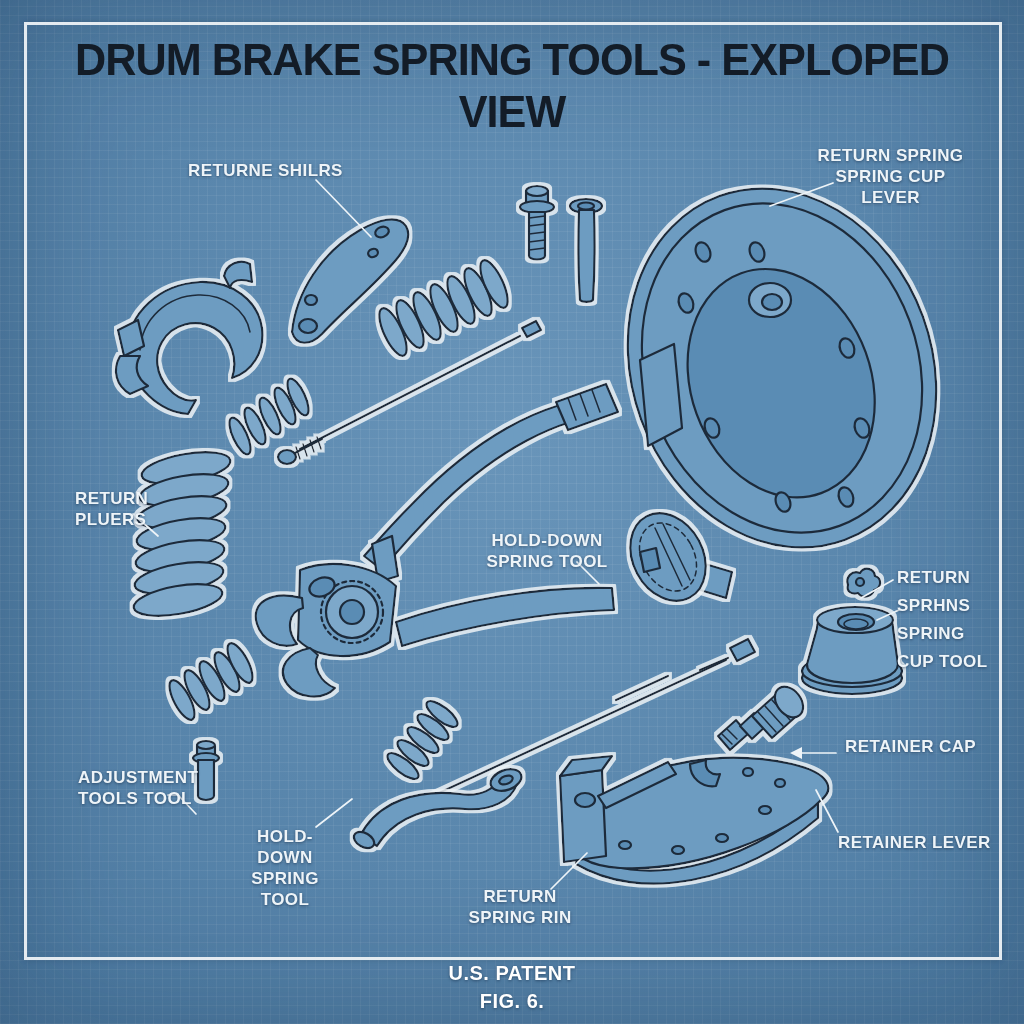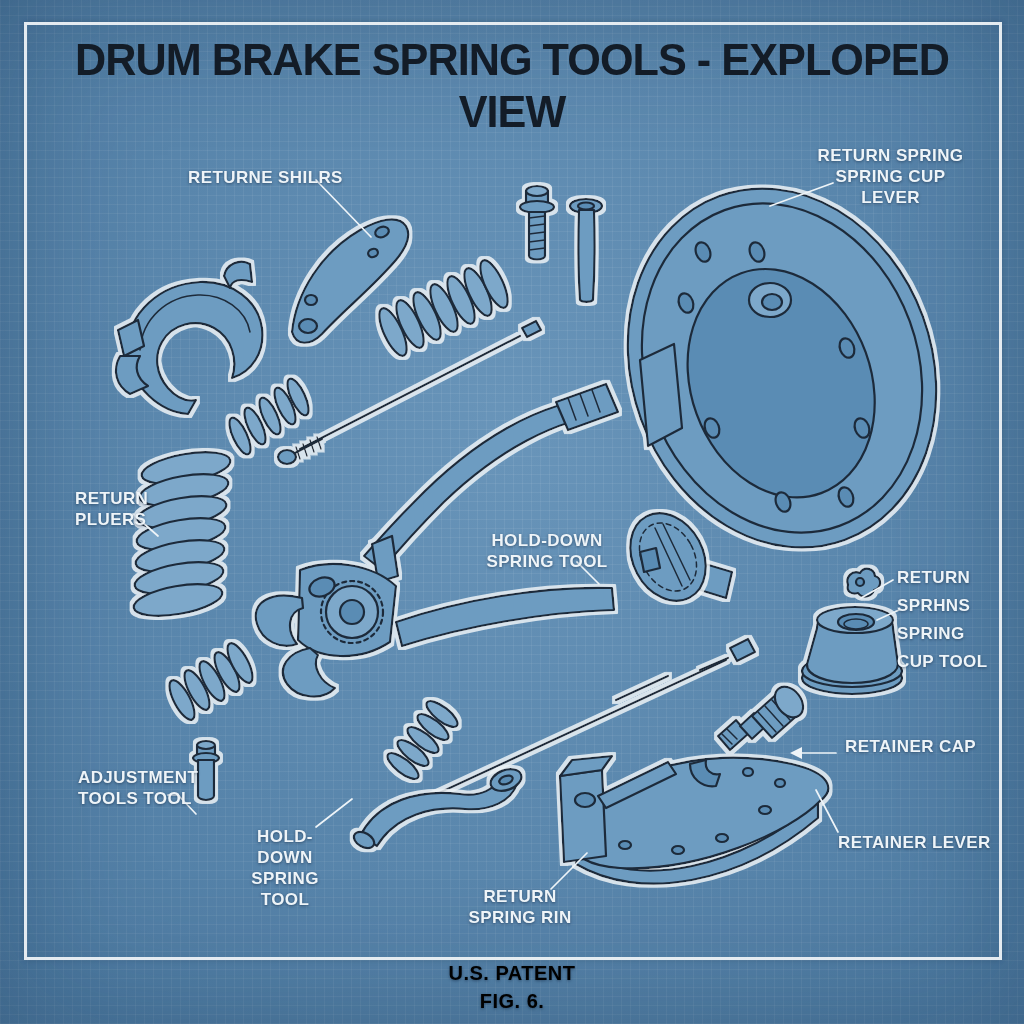--- a/index.html
+++ b/index.html
@@ -24,21 +24,21 @@
     transform:scaleX(.96);
   }
   .label{
     position:absolute;color:#eef4f8;font-weight:bold;font-size:17px;
     letter-spacing:.4px;white-space:pre-line;line-height:21px;
     text-shadow:0 1px 3px rgba(12,32,58,.55);
   }
   .label.ctr{text-align:center;}
   .label.wide{line-height:28px;}
   .footer{
-    position:absolute;left:0;width:100%;text-align:center;color:#000000;
+    position:absolute;left:0;width:100%;text-align:center;color:#ffffff;
     font-weight:bold;font-size:20px;letter-spacing:.5px;
     text-shadow:0 1px 3px rgba(12,32,58,.5);
   }
   svg.scene{position:absolute;left:0;top:0;}
   .part *{stroke:#1e2b3a;stroke-width:2.2;fill:#6d9cc1;stroke-linejoin:round;stroke-linecap:round;}
   .part .nf{fill:none;}
   .part .bg{fill:#5a8cb4;}
   .part .lt{fill:#7da8ca;}
   .part .thin{stroke-width:1.5;}
   .leaders line,.leaders polyline{stroke:#eef4f8;stroke-width:1.7;fill:none;stroke-linecap:round;}
@@ -278,21 +278,21 @@
     <line x1="899" y1="610" x2="877" y2="620"></line>
     <line x1="836" y1="753" x2="796" y2="753"></line>
     <polygon points="790,753 802,747 802,759"></polygon>
     <line x1="816" y1="790" x2="838" y2="832"></line>
     <polyline points="168,795 178,795 196,814"></polyline>
     <line x1="316" y1="827" x2="352" y2="799"></line>
     <line x1="551" y1="889" x2="587" y2="853"></line>
   </g>
 </svg>
 
-<div class="label" style="left:188px;top:160px;margin-top:7px;">RETURNE SHILRS</div>
+<div class="label" style="left:188px;top:160px;">RETURNE SHILRS</div>
 
 <div class="label ctr" style="left:808px;top:145px;width:165px;">RETURN SPRING
 SPRING CUP LEVER</div>
 
 <div class="label" style="left:75px;top:488px;">RETURN
 PLUERS</div>
 
 <div class="label ctr" style="left:478px;top:530px;width:138px;">HOLD-DOWN
 SPRING TOOL</div>
 

